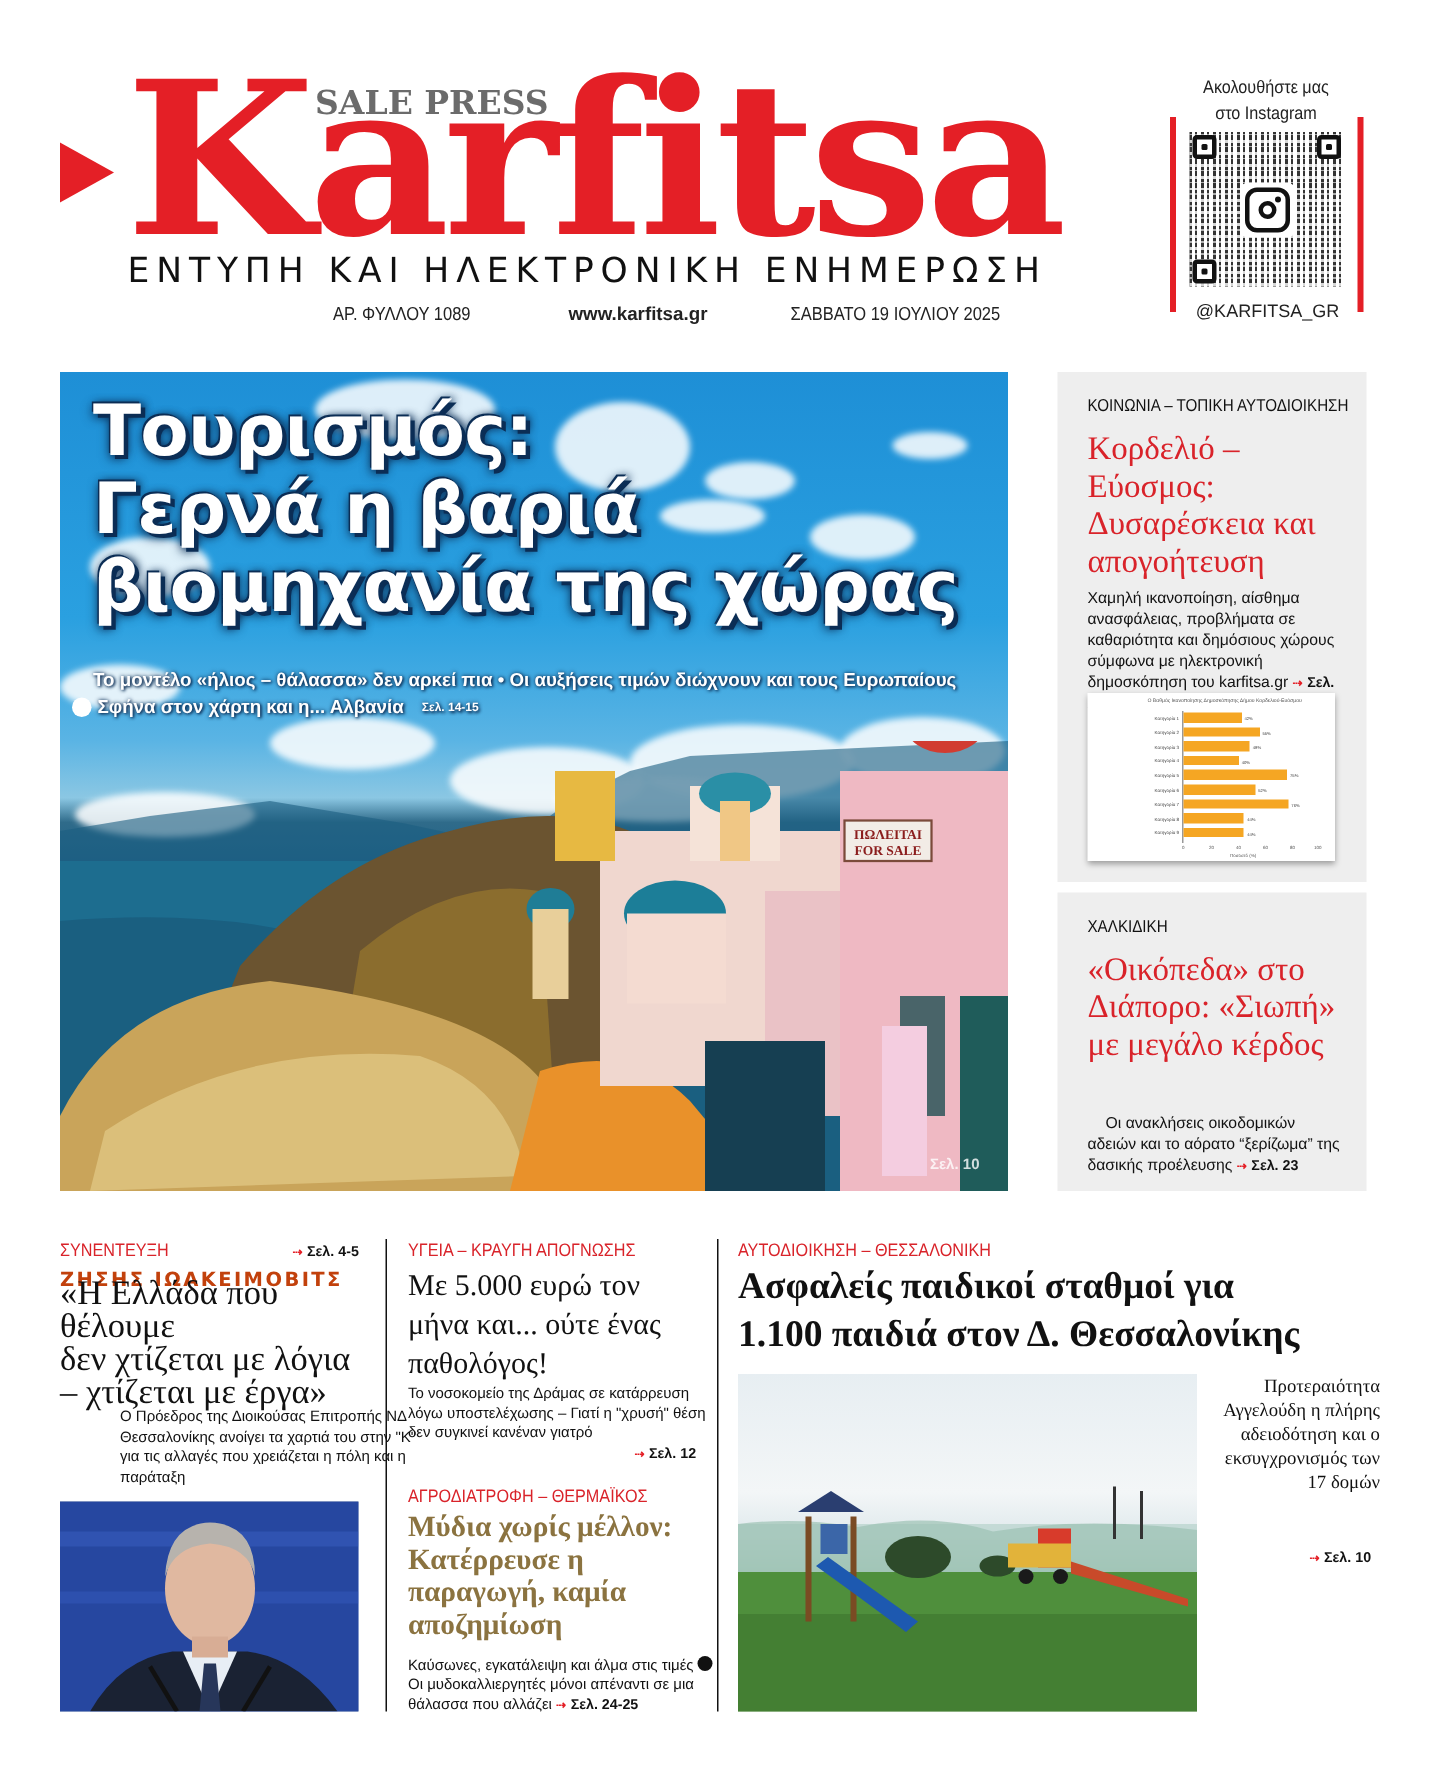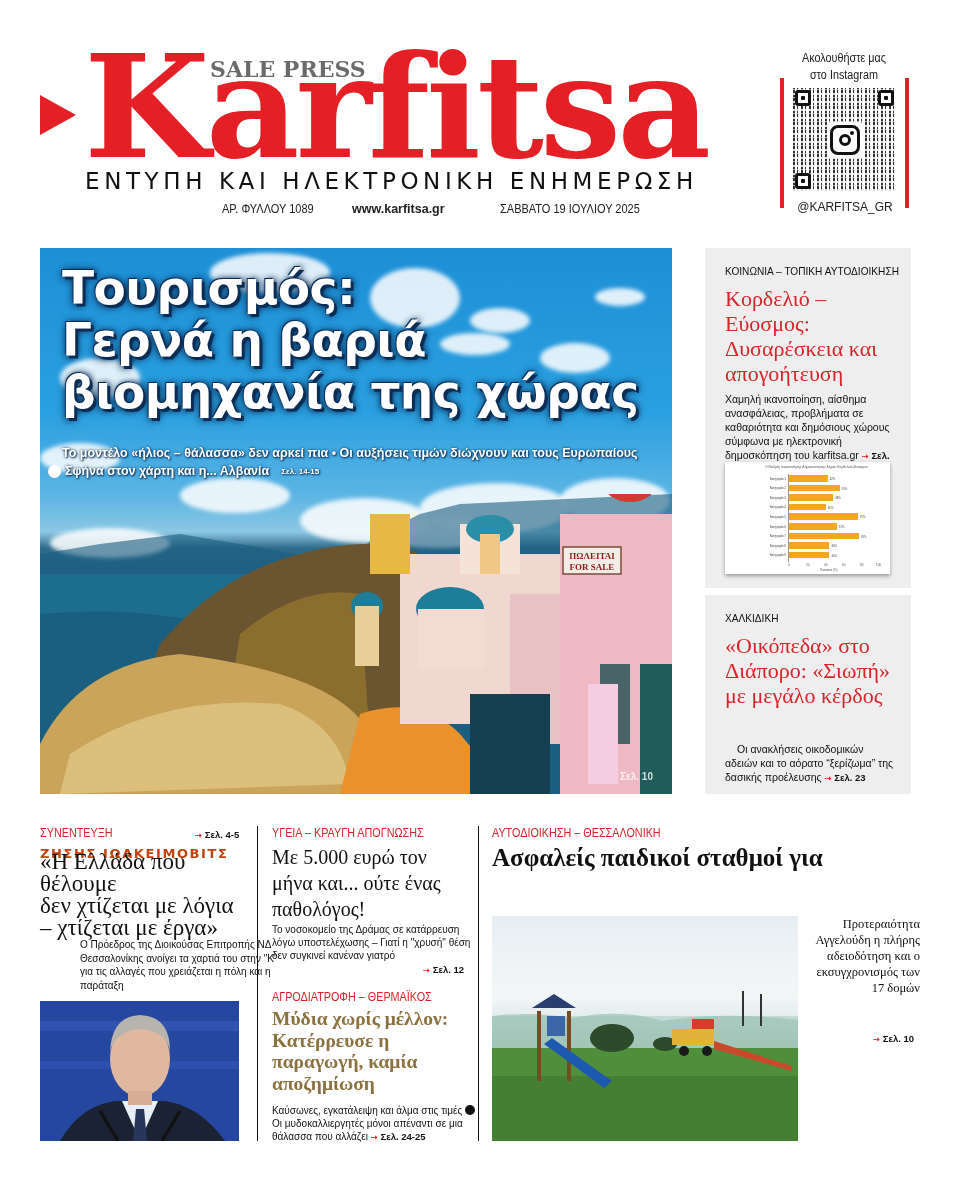--- a/index.html
+++ b/index.html
@@ -7,21 +7,21 @@
   .abs { position: absolute; }
 
   
   .mast-arrow { left: 40px; top: 95px; width: 0; height: 0; border-top: 20px solid transparent; border-bottom: 20px solid transparent; border-left: 36px solid #e41f26; }
   .free-press { left: 210px; top: 56px; font-family: "DejaVu Serif", serif; font-weight: bold; font-size: 22px; color: #6b6b6b; letter-spacing: 0px; }
   .logo { left: 84px; top: 32px; font-family: "DejaVu Serif", serif; font-weight: bold; font-size: 142px; color: #e41f26; letter-spacing: -4px; line-height: 150px; transform: scaleX(1.02); transform-origin: left; }
   .tagline { left: 85px; top: 168px; width: 650px; font-family: "DejaVu Sans", sans-serif; font-weight: normal; font-size: 23px; letter-spacing: 4.6px; color: #111; white-space: nowrap; }
   .meta-row { left: 222px; top: 202px; font-size: 12.5px; color: #222; display: flex; gap: 0; white-space: nowrap; }
   .meta-row span { display: inline-block; }
   .meta-issue { width: 130px; font-family: "Liberation Sans", sans-serif; transform: scaleX(0.88); transform-origin: left; }
-  .meta-url { width: 148px; font-weight: bold; }
+  .meta-url { width: 148px; font-weight: bold; margin-left: 27px; }
   .meta-date { width: 180px; transform: scaleX(0.88); transform-origin: left; }
 
   
   .ig-follow { left: 785px; top: 50px; width: 118px; text-align: center; font-size: 12px; line-height: 17px; color: #222; transform: scaleX(0.9); }
   .ig-bar-l { left: 780px; top: 78px; width: 4px; height: 130px; background: #e41f26; }
   .ig-bar-r { left: 905px; top: 78px; width: 4px; height: 130px; background: #e41f26; }
   .qr { left: 793px; top: 88px; width: 103px; height: 103px; background:
       repeating-linear-gradient(90deg, #111 0 2px, #fff 2px 4px, #111 4px 5px, #fff 5px 8px),
       #fff; opacity: 0.85; }
   .qr-overlay { left: 793px; top: 88px; width: 103px; height: 103px; background:
@@ -255,20 +255,21 @@
   <span class="bullet-dot" style="width:10px;height:10px;background:#111;vertical-align:-1px;"></span>
   <span>Οι μυδοκαλλιεργητές μόνοι απέναντι σε μια θάλασσα που αλλάζει</span>
   <span class="pg-ref"><span class="arr">⇢</span><span>Σελ. 24-25</span></span>
 </div>
 
 <div class="abs divider-v" style="left:478px;top:826px;height:315px;"></div>
 
 <div class="abs kicker-red" style="left:492px;top:826px;">ΑΥΤΟΔΙΟΙΚΗΣΗ – ΘΕΣΣΑΛΟΝΙΚΗ</div>
 <div class="abs serif-head" style="left:492px;top:842px;width:440px;font-size:25px;line-height:32px;font-weight:bold;white-space:nowrap;">
   <div>Ασφαλείς παιδικοί σταθμοί για</div>
+  <div>1.100 παιδιά στον Δ. Θεσσαλονίκης</div>
 </div>
 <div class="abs playground">
   <svg width="306" height="225" viewBox="0 0 306 225">
     <rect x="0" y="100" width="306" height="40" fill="#bcd6cf" opacity="0.8"></rect>
     <path d="M0 100 Q40 95 80 102 Q130 92 170 105 Q230 95 306 104 L306 135 L0 135 Z" fill="#9dc2b4" opacity="0.7"></path>
     <rect x="0" y="132" width="306" height="93" fill="#4f8f3c"></rect>
     <rect x="0" y="160" width="306" height="65" fill="#447f33"></rect>
     <ellipse cx="120" cy="122" rx="22" ry="14" fill="#2d4a2a"></ellipse>
     <ellipse cx="173" cy="128" rx="12" ry="7" fill="#2d4a2a"></ellipse>
     <rect x="45" y="95" width="4" height="70" fill="#7a4b23"></rect>

